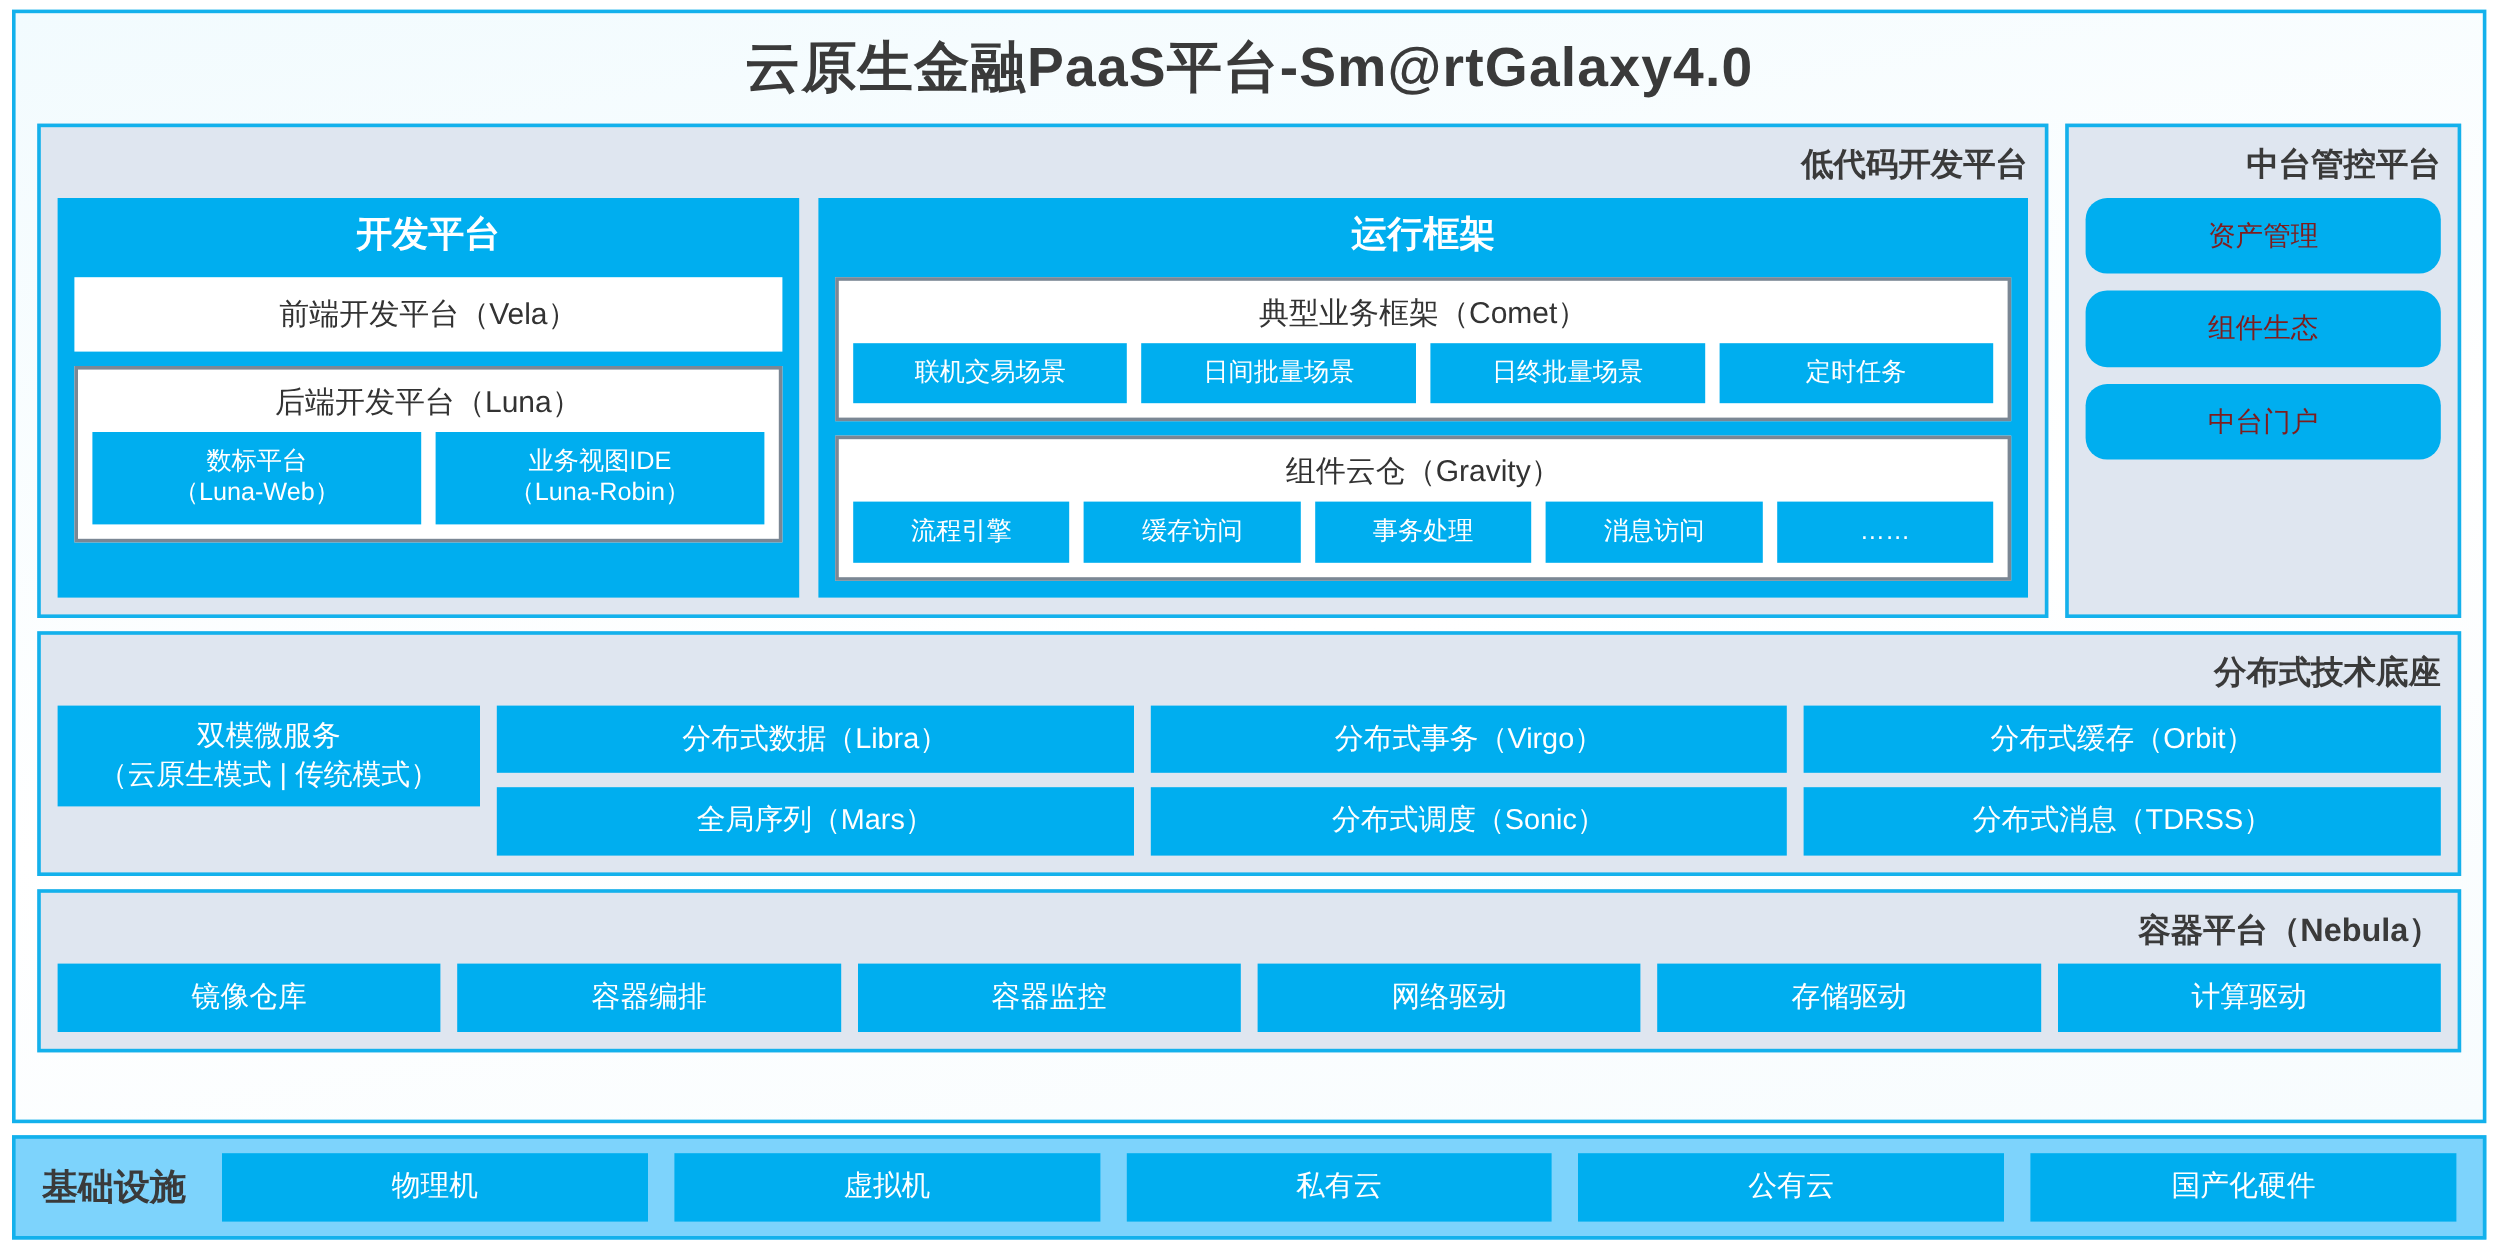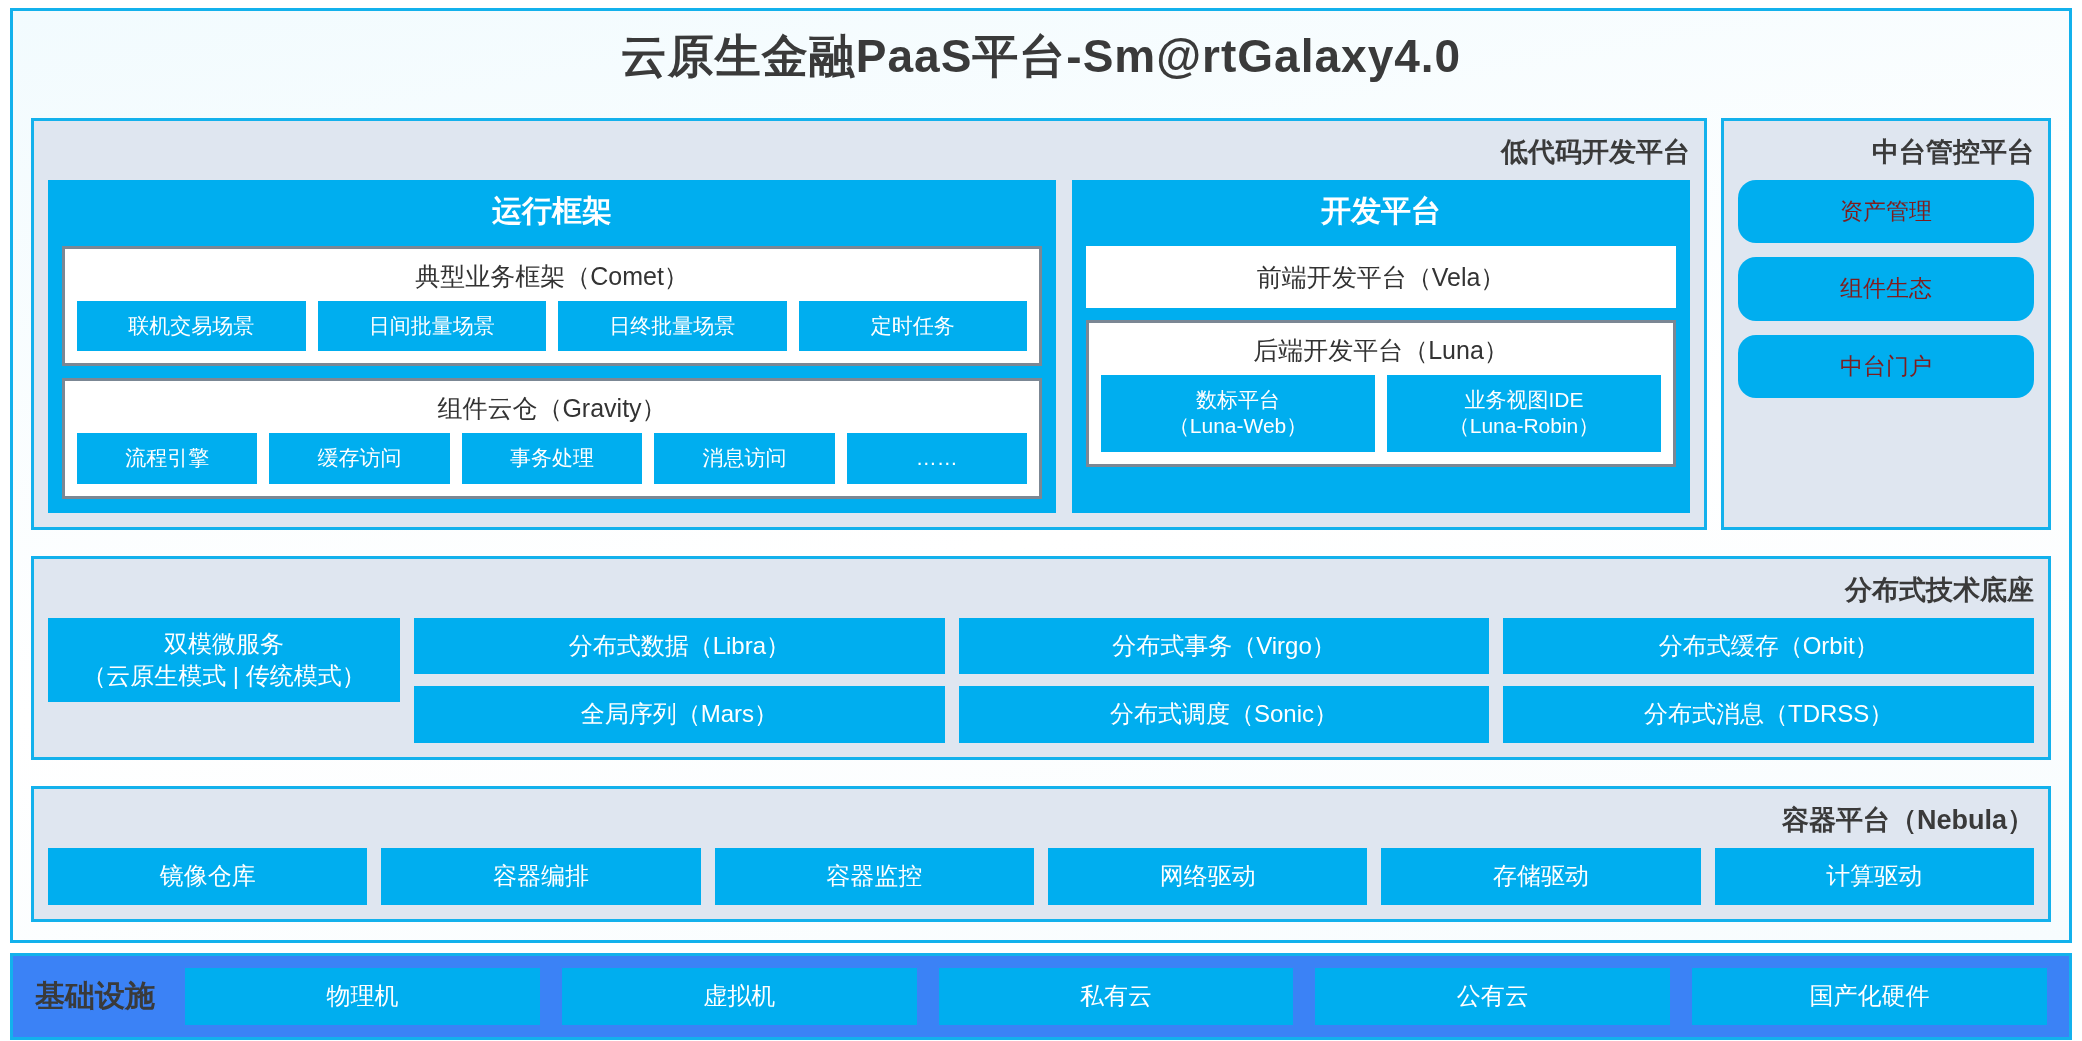--- a/index.html
+++ b/index.html
@@ -19,21 +19,21 @@
     gap:10px;
   }
 
   
   .main-card{
     box-sizing:border-box;
     border:3px solid #13b1ec;
     background:linear-gradient(170deg,#f2fbfe 0%,#ffffff 55%,#f7fcfe 100%);
     padding:14px 18px 18px 18px;
     display:flex;flex-direction:column;
-    gap:26px;
+    gap:11px;
     flex:1 1 auto;
   }
 
   .app-title{
     text-align:center;
     font-size:46px;
     font-weight:700;
     color:#3a3a3a;
     letter-spacing:1px;
     padding:6px 0 10px 0;
@@ -165,21 +165,21 @@
     background:#00aeef;color:#ffffff;
     text-align:center;font-size:24px;
     padding:14px 6px;
     line-height:1.2;
   }
 
   
   .infra{
     box-sizing:border-box;
     border:3px solid #13b1ec;
-    background:#3b82f6;
+    background:#7dd3fc;
     display:flex;align-items:center;gap:22px;
     padding:12px 22px;
     flex:0 0 auto;
   }
   .infra-label{
     font-size:30px;font-weight:700;color:#3a3a3a;
     white-space:nowrap;
     padding-right:8px;
   }
   .infra-items{display:flex;gap:22px;flex:1 1 auto;}
@@ -200,45 +200,20 @@
   <div class="main-card">
 
     <div class="app-title">云原生金融PaaS平台-Sm@rtGalaxy4.0</div>
 
     <div class="row-top">
 
       <div class="panel lowcode">
         <div class="panel-title">低代码开发平台</div>
 
         <div class="lowcode-body">
-
-          <div class="blue-panel runtime">
-            <div class="blue-panel-title">运行框架</div>
-
-            <div class="white-box">
-              <div class="white-box-title">典型业务框架（Comet）</div>
-              <div class="chip-row">
-                <div class="chip">联机交易场景</div>
-                <div class="chip">日间批量场景</div>
-                <div class="chip">日终批量场景</div>
-                <div class="chip">定时任务</div>
-              </div>
-            </div>
-
-            <div class="white-box">
-              <div class="white-box-title">组件云仓（Gravity）</div>
-              <div class="chip-row">
-                <div class="chip">流程引擎</div>
-                <div class="chip">缓存访问</div>
-                <div class="chip">事务处理</div>
-                <div class="chip">消息访问</div>
-                <div class="chip">……</div>
-              </div>
-            </div>
-          </div>
 
           <div class="blue-panel devplat">
             <div class="blue-panel-title">开发平台</div>
 
             <div class="white-box-plain">前端开发平台（Vela）</div>
 
             <div class="white-box">
               <div class="white-box-title">后端开发平台（Luna）</div>
               <div class="chip-row">
                 <div class="chip multiline">
@@ -250,20 +225,45 @@
                 <div class="chip multiline">
                   <div>
                     <span>业务视图IDE</span>
                     <span class="sub">（Luna-Robin）</span>
                   </div>
                 </div>
               </div>
             </div>
           </div>
 
+          <div class="blue-panel runtime">
+            <div class="blue-panel-title">运行框架</div>
+
+            <div class="white-box">
+              <div class="white-box-title">典型业务框架（Comet）</div>
+              <div class="chip-row">
+                <div class="chip">联机交易场景</div>
+                <div class="chip">日间批量场景</div>
+                <div class="chip">日终批量场景</div>
+                <div class="chip">定时任务</div>
+              </div>
+            </div>
+
+            <div class="white-box">
+              <div class="white-box-title">组件云仓（Gravity）</div>
+              <div class="chip-row">
+                <div class="chip">流程引擎</div>
+                <div class="chip">缓存访问</div>
+                <div class="chip">事务处理</div>
+                <div class="chip">消息访问</div>
+                <div class="chip">……</div>
+              </div>
+            </div>
+          </div>
+
         </div>
       </div>
 
       <div class="panel midoffice">
         <div class="panel-title">中台管控平台</div>
         <div class="mid-list">
           <div class="mid-item">资产管理</div>
           <div class="mid-item">组件生态</div>
           <div class="mid-item">中台门户</div>
         </div>

